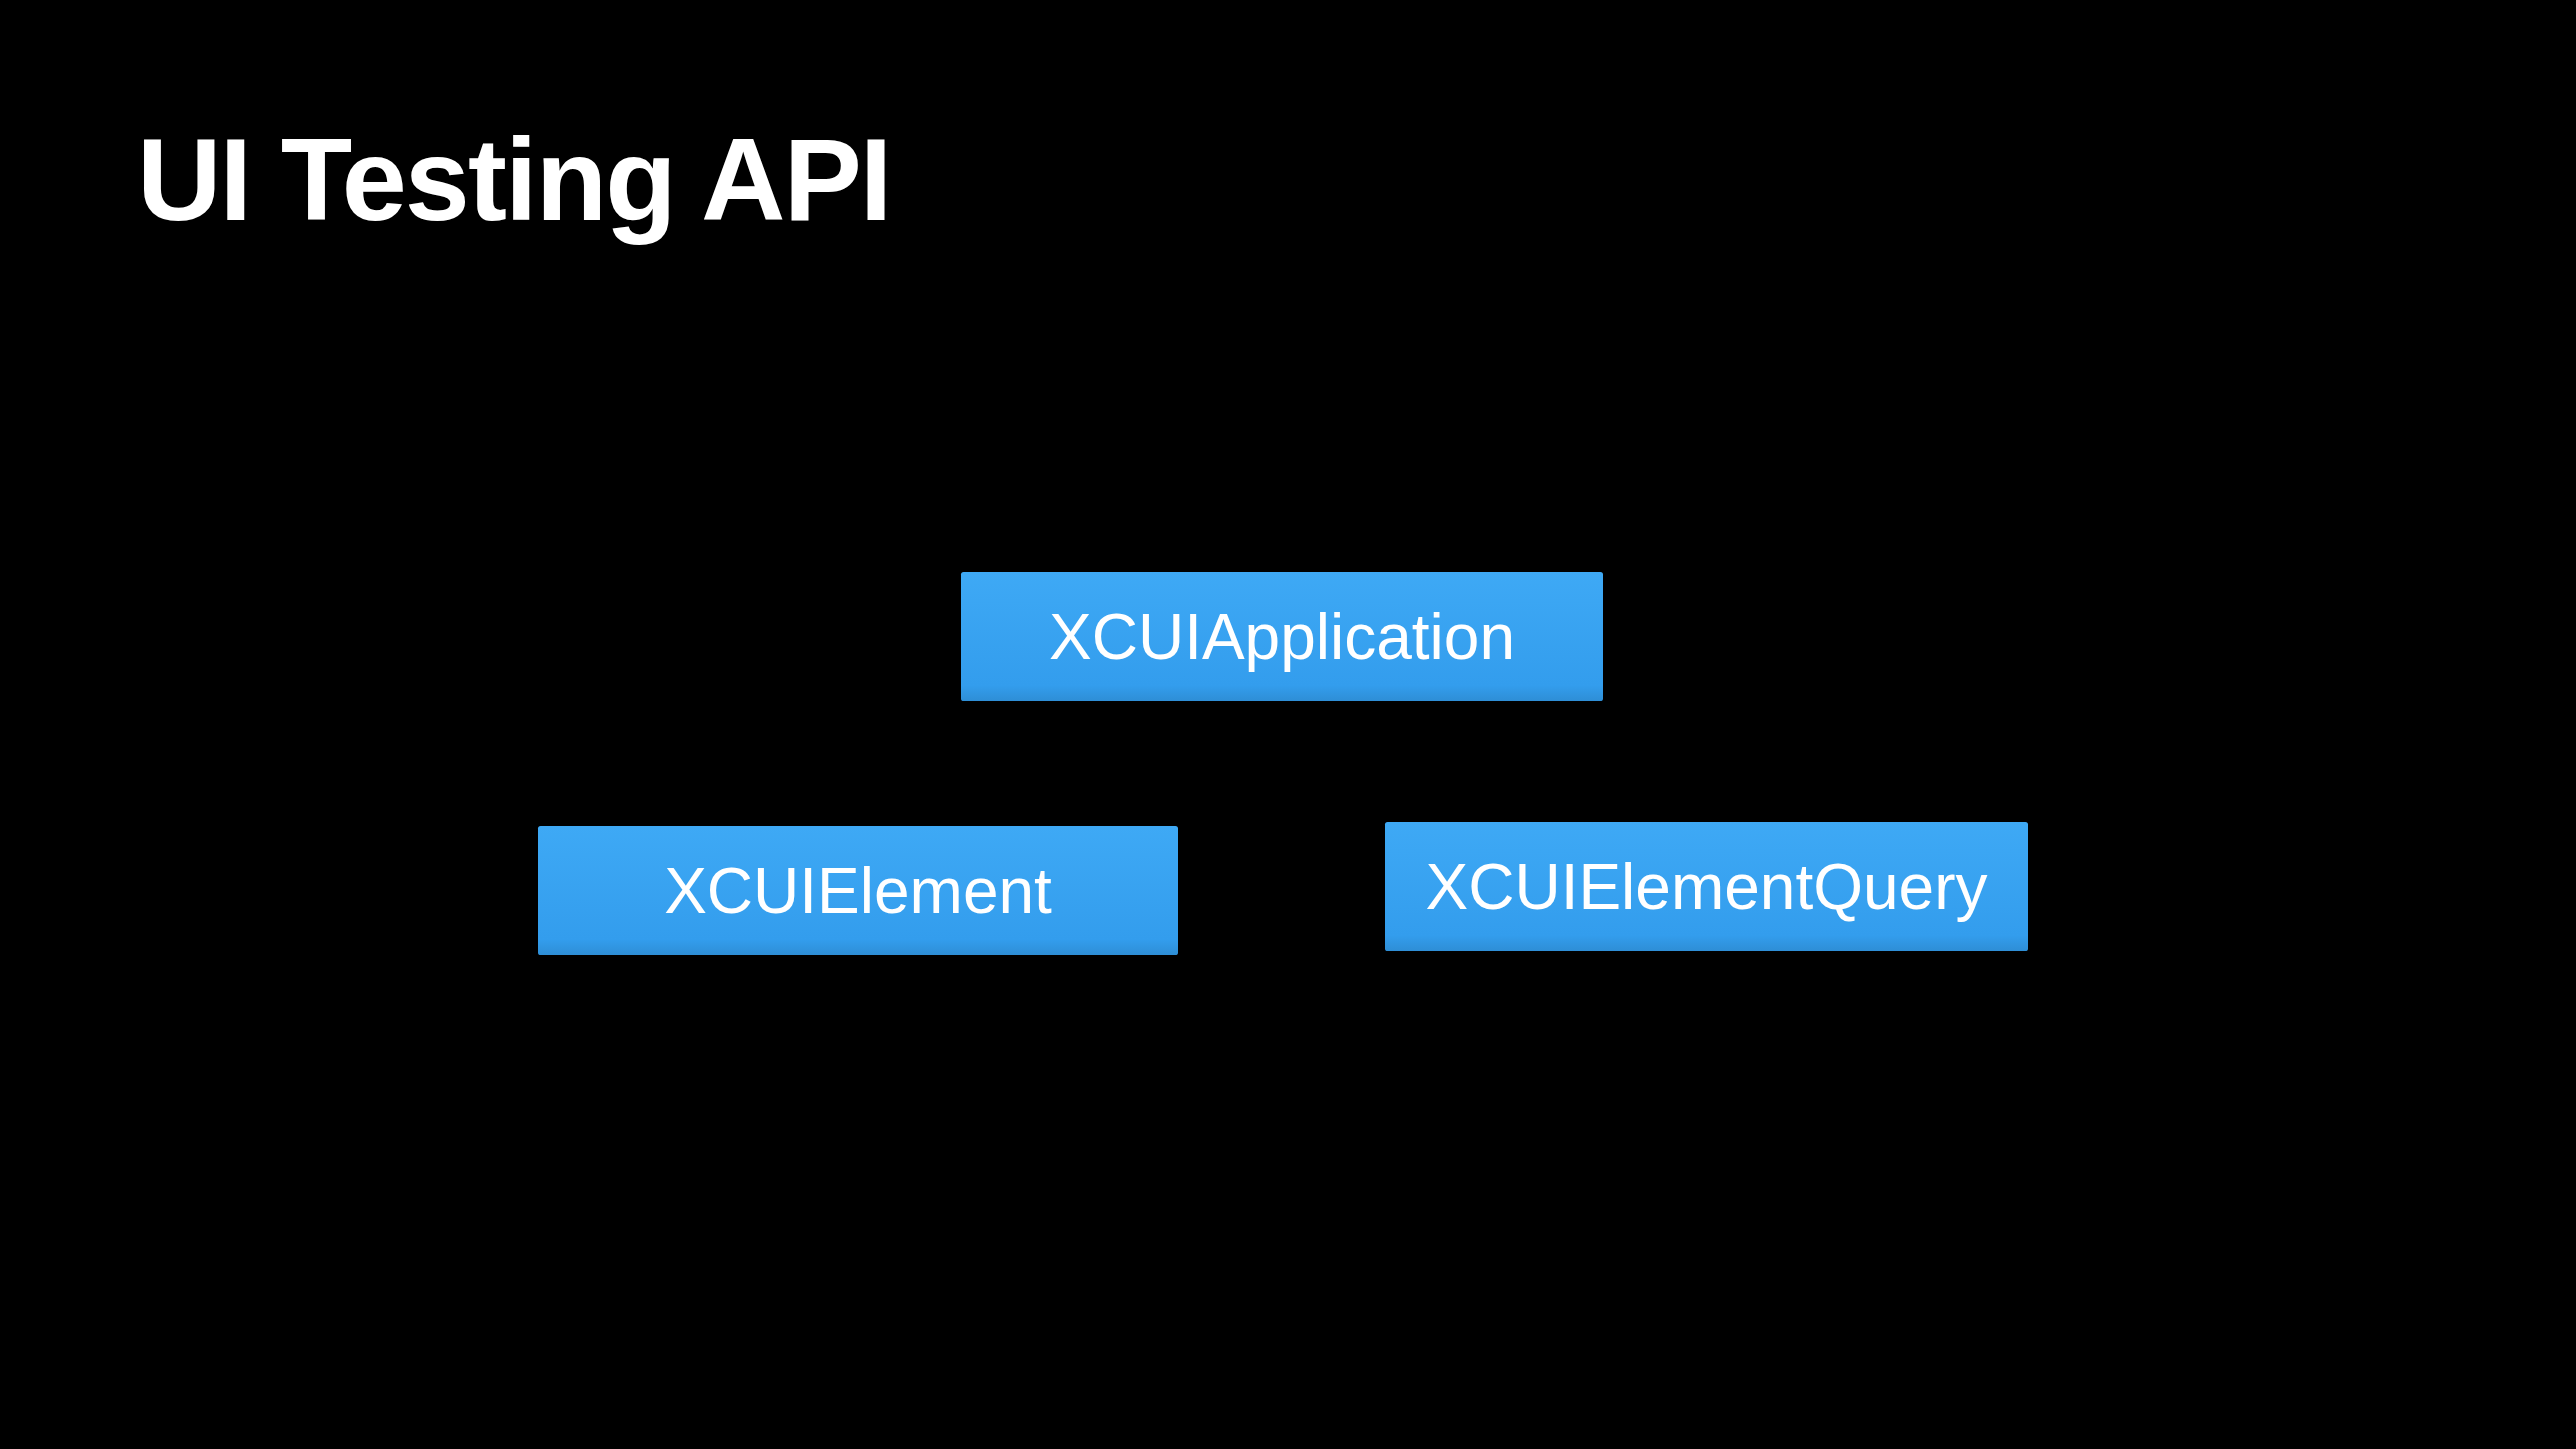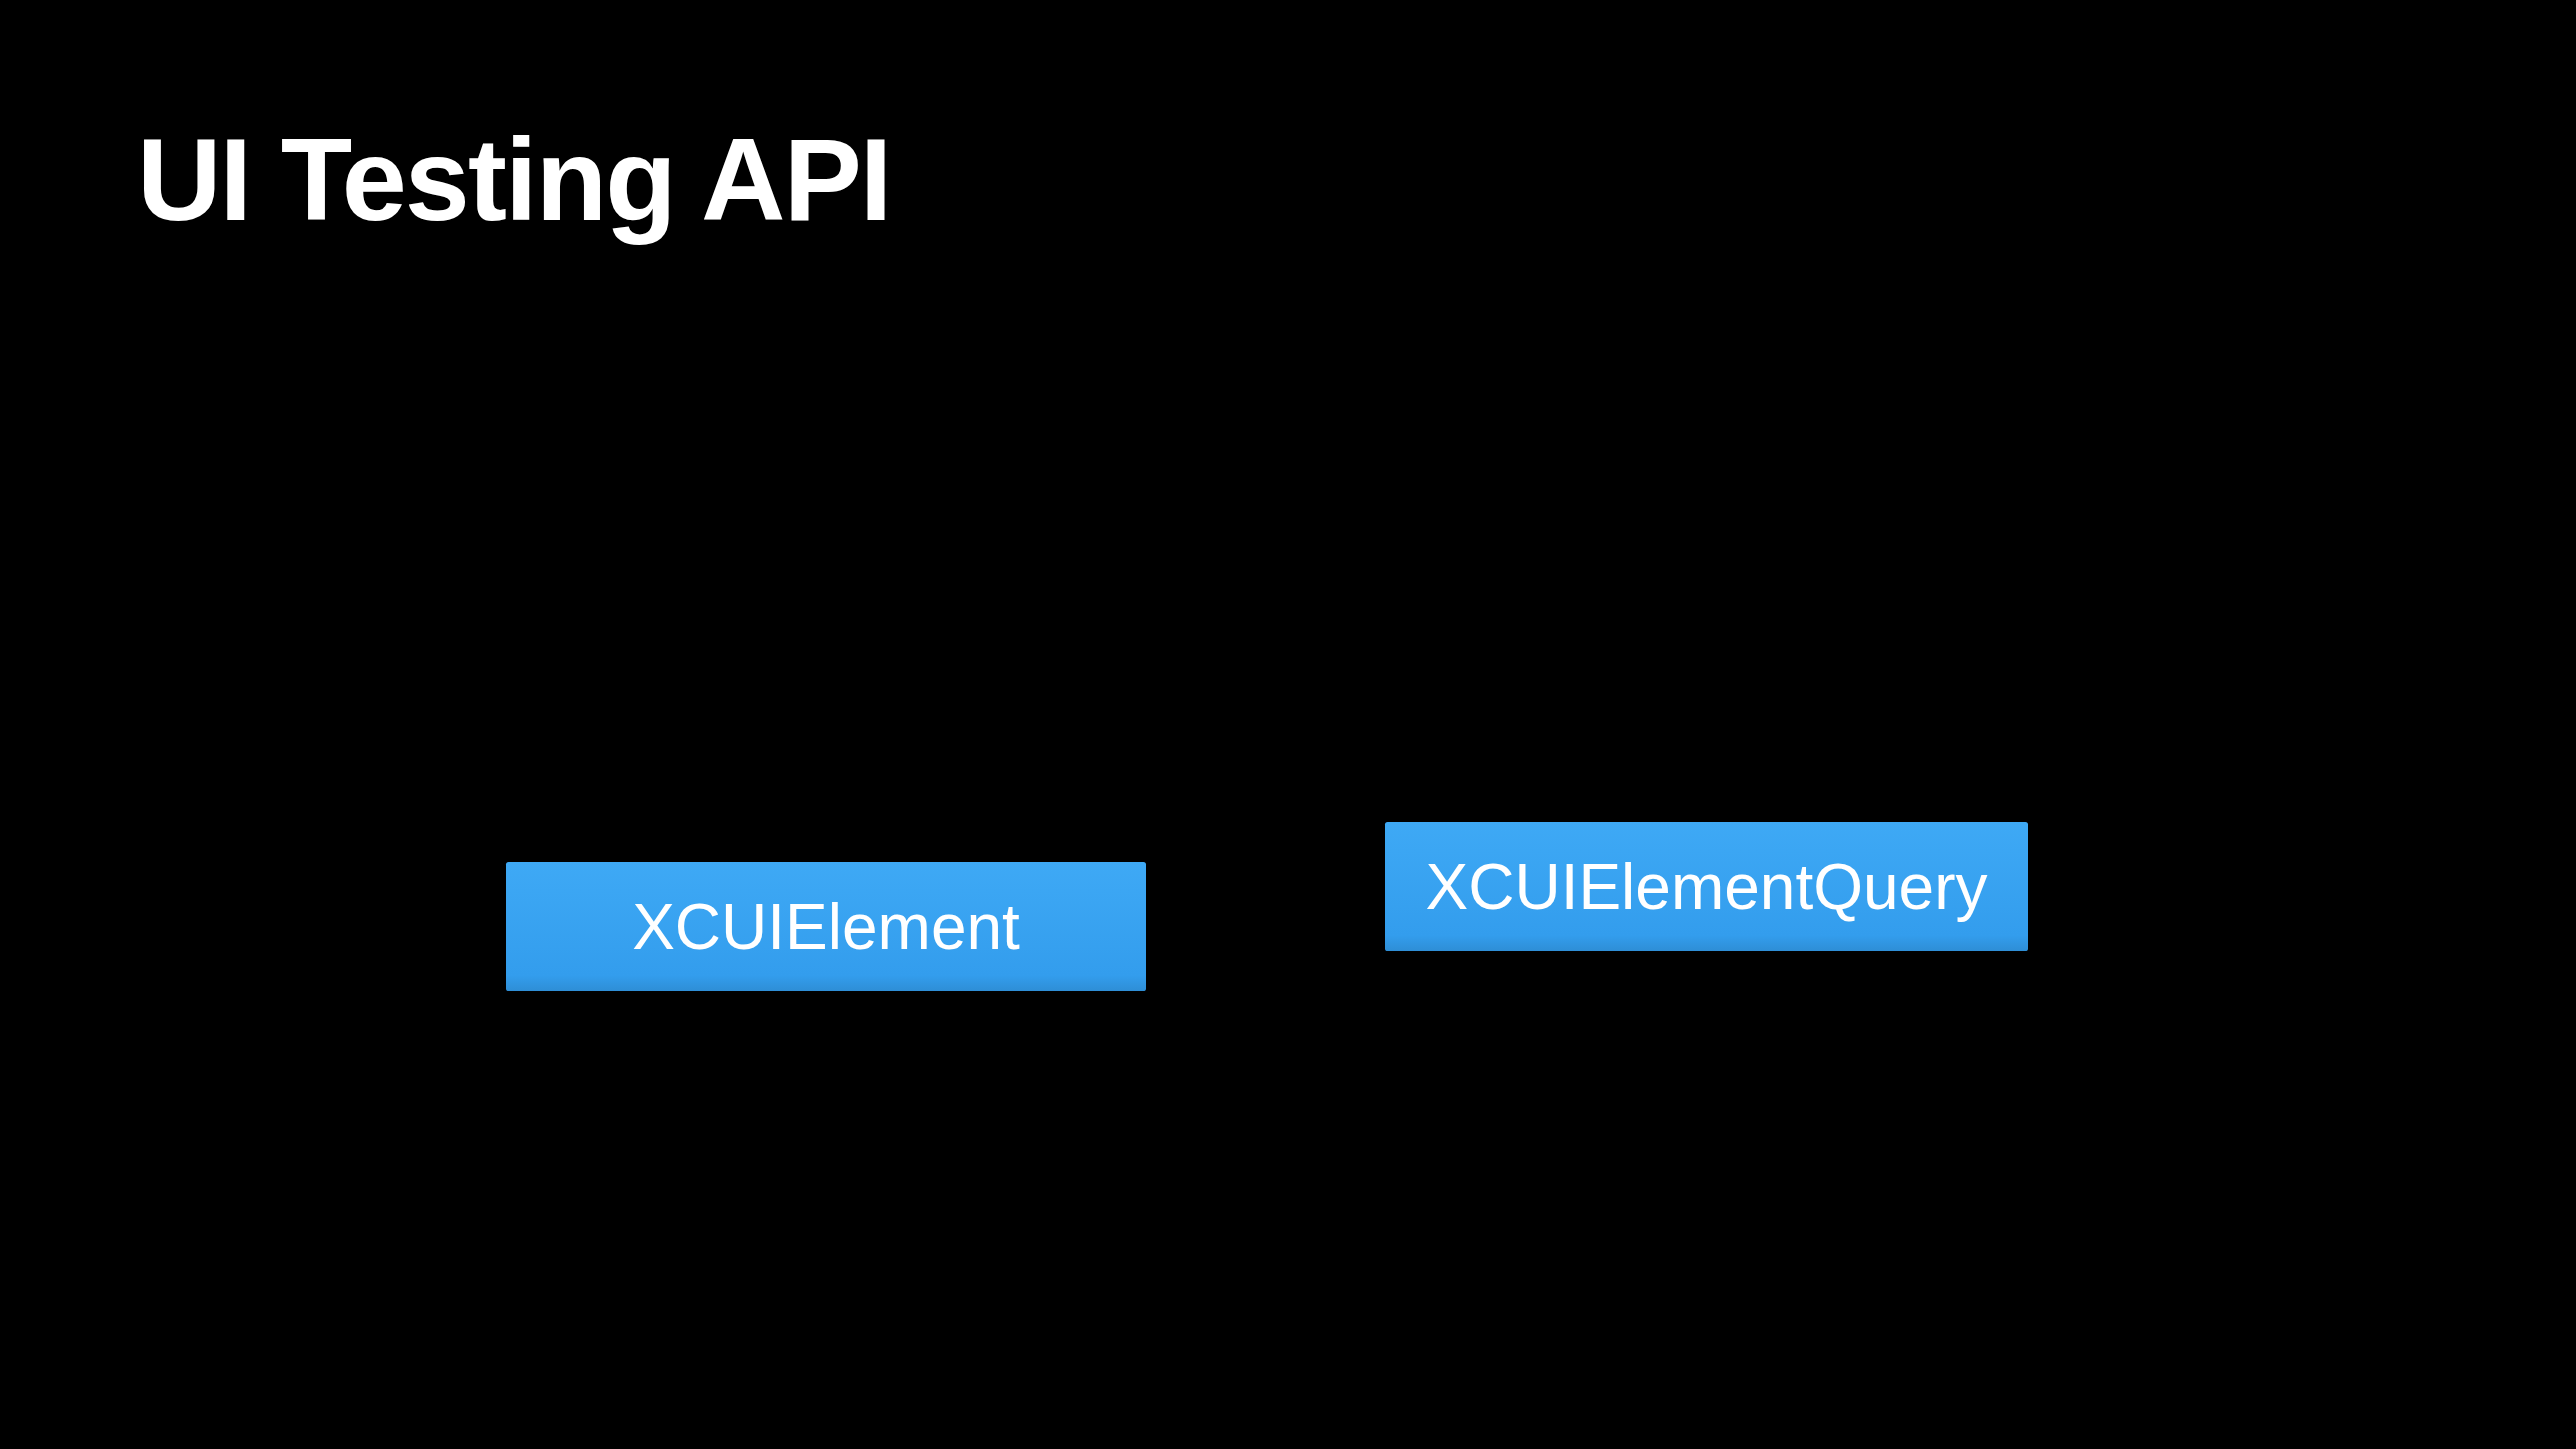--- a/index.html
+++ b/index.html
@@ -39,30 +39,33 @@
     align-items: center;
     justify-content: center;
     font-size: 64px;
     font-weight: 400;
     color: var(--text);
     background: linear-gradient(180deg, var(--node-fill-top) 0%, var(--node-fill-bottom) 88%, var(--node-edge) 100%);
     border-radius: 2.6px;
     white-space: nowrap;
   }
   .node-application { left: 961px; top: 572px;  width: 642px; }
-  .node-element     { left: 506px;  top: 826px; width: 640px; margin-top: 36px; }
+  .node-element     { left: 538px;  top: 826px; width: 640px; }
   .node-query       { left: 1385px; top: 822px; width: 643px; }
 </style>
 </head>
 <body>
 
 <div class="slide">
 
   <h1 class="slide-title">UI Testing API</h1>
 
+  <div class="node node-application">
+    <span>XCUIApplication</span>
+  </div>
 
   <div class="node node-element">
     <span>XCUIElement</span>
   </div>
 
   <div class="node node-query">
     <span>XCUIElementQuery</span>
   </div>
 
 </div>

